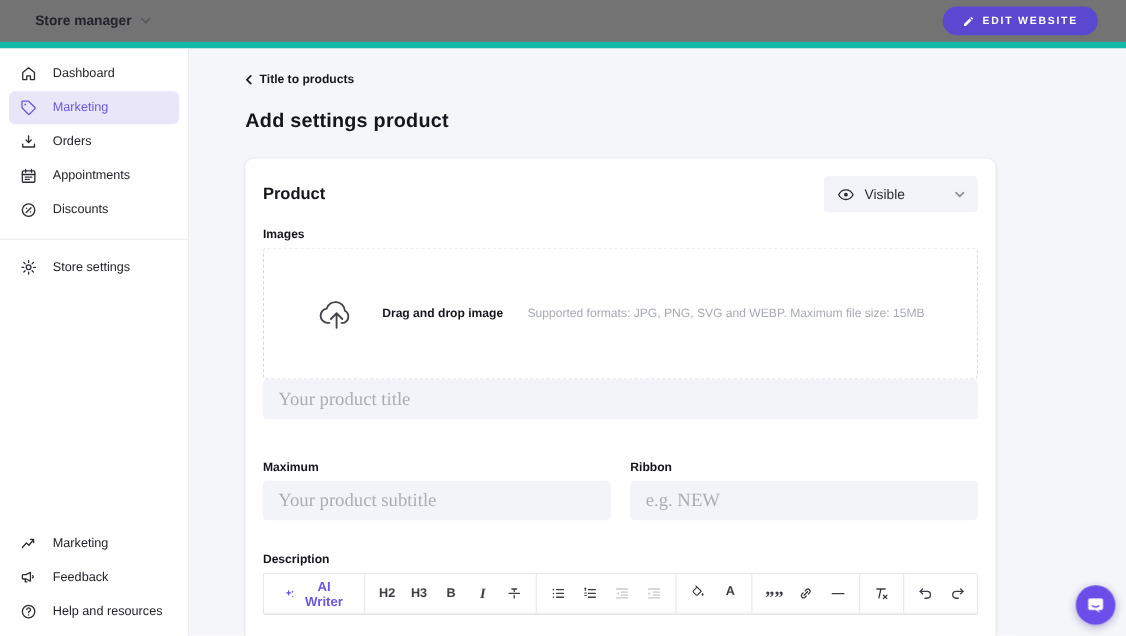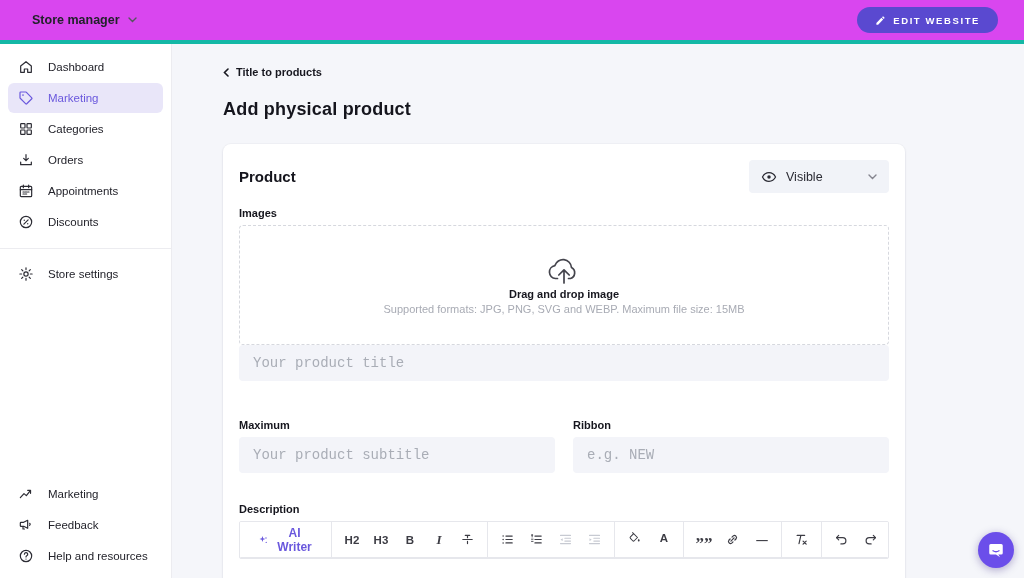--- a/index.html
+++ b/index.html
@@ -1,20 +1,20 @@
 <!DOCTYPE html>
 <html><head>
 <meta charset="utf-8">
 <style>
   * { box-sizing: border-box; margin: 0; padding: 0; }
   html,body { width:1024px; height:578px; overflow:hidden; }
   body { font-family:"Liberation Sans", sans-serif; background:#fff; color:#1b1b24; }
 
   
-  .topbar { height:44px; background:#d946ef; border-bottom:4px solid #14b8a6;
+  .topbar { height:44px; background:#737373; border-bottom:6px solid #14b8a6;
     display:flex; align-items:center; justify-content:space-between; padding:0 26px 0 32px; }
   .store-switch { display:flex; align-items:center; gap:8px; font-size:12.5px; font-weight:600; color:#22222a; cursor:pointer; }
   .btn-edit { background:#5a49d0; color:#fff; border:none; border-radius:16px; height:26px;
     padding:0 18px; font-size:9.5px; font-weight:700; letter-spacing:1.6px;
     display:flex; align-items:center; gap:7px; cursor:pointer; font-family:inherit; }
 
   .shell { display:flex; height:534px; }
 
   
   .sidebar { width:172px; background:#fff; border-right:1px solid #ececf0;
@@ -38,27 +38,27 @@
   .card-head { display:flex; align-items:center; justify-content:space-between; }
   .card-title { font-size:15px; font-weight:700; color:#15151d; }
   .visible-select { width:140px; height:33px; background:#f1f3f8; border-radius:4px;
     display:flex; align-items:center; gap:9px; padding:0 12px; font-size:12.5px; color:#2a2a33; cursor:pointer; }
   .visible-select .grow { flex:1; }
 
   .field-label { font-size:11px; font-weight:700; color:#15151d; margin-bottom:6px; }
   .mt14 { margin-top:14px; } .mt30 { margin-top:30px; } .mt38 { margin-top:38px; }
 
   .dropzone { height:120px; border:1px dashed #d6d8de; border-radius:4px; background:#fff;
-    display:flex; flex-direction:column; align-items:center; justify-content:center; gap:3px; cursor:pointer; }
+    display:flex; flex-direction:row; align-items:center; justify-content:center; gap:22px; cursor:pointer; }
   .dropzone svg { color:#4a4a52; }
   .drop-title { font-size:11px; font-weight:700; color:#17171f; }
   .drop-hint { font-size:11px; color:#a8abb4;text-align:center; }
 
   .text-input { width:100%; height:36px; background:#f3f4f9; border:none; border-radius:4px;
-    padding:0 14px; font-size:14px; color:#4d7c0f; font-family:Liberation Mono, monospace; }
+    padding:0 14px; font-size:17px; color:#4d7c0f; font-family:Liberation Serif, serif; }
   .text-input::placeholder { color:#a9adb6; }
   .two-col { display:flex; gap:18px; }
   .two-col > div { flex:1; }
 
   
   .editor-box { border:1px solid #e6e7ec; border-radius:2px; overflow:hidden; }
   .toolbar { display:flex; align-items:stretch; background:#fff; height:36px; border-bottom:1px solid #e6e7ec; }
   .tb-group { display:flex; align-items:center; padding:0 5px; border-right:1px solid #e6e7ec; }
   .tb-group:last-child { border-right:none; flex:1; }
   .tb-btn { width:29px; height:28px; display:flex; align-items:center; justify-content:center;
@@ -107,29 +107,20 @@
       <span>Dashboard</span>
     </div>
     <div class="side-item active">
       <svg viewBox="0 0 24 24" fill="none" stroke="currentColor" stroke-width="1.8" stroke-linejoin="round">
           <path d="M11.6 3H4a1 1 0 0 0-1 1v7.6a1 1 0 0 0 .3.7l8.4 8.4a1 1 0 0 0 1.4 0l7.6-7.6a1 1 0 0 0 0-1.4L12.3 3.3a1 1 0 0 0-.7-.3z"></path>
           <circle cx="7.5" cy="7.5" r="1.3" fill="currentColor" stroke="none"></circle>
         </svg>
       <span>Marketing</span>
     </div>
     <div class="side-item">
-      <svg viewBox="0 0 24 24" fill="none" stroke="currentColor" stroke-width="1.8">
-          <rect x="4" y="4" width="6.5" height="6.5" rx="1"></rect>
-          <rect x="13.5" y="4" width="6.5" height="6.5" rx="1"></rect>
-          <rect x="4" y="13.5" width="6.5" height="6.5" rx="1"></rect>
-          <rect x="13.5" y="13.5" width="6.5" height="6.5" rx="1"></rect>
-        </svg>
-      <span>Categories</span>
-    </div>
-    <div class="side-item">
       <svg viewBox="0 0 24 24" fill="none" stroke="currentColor" stroke-width="1.8" stroke-linecap="round" stroke-linejoin="round">
           <path d="M12 4v9M8.5 9.5 12 13l3.5-3.5"></path>
           <path d="M4 15v4h16v-4"></path>
         </svg>
       <span>Orders</span>
     </div>
     <div class="side-item">
       <svg viewBox="0 0 24 24" fill="none" stroke="currentColor" stroke-width="1.8" stroke-linecap="round">
           <rect x="3.5" y="5" width="17" height="15.5" rx="1.5"></rect>
           <path d="M8 3v4M16 3v4M3.5 10h17"></path>
@@ -180,21 +171,21 @@
     </div>
   </nav>
 
   <main class="main">
     <div class="back-link">
       <svg width="6" height="9" viewBox="0 0 6 9">
           <path d="M5 1 1.5 4.5 5 8" fill="none" stroke="#17171f" stroke-width="1.6" stroke-linecap="round"></path>
         </svg>
       <span>Title to products</span>
     </div>
-    <h1 class="page-title">Add physical product</h1>
+    <h1 class="page-title">Add settings product</h1>
 
     <section class="card">
       <div class="card-head">
         <div class="card-title">Product</div>
         <div class="visible-select">
           <svg width="16" height="16" viewBox="0 0 24 24" fill="none" stroke="#2a2a33" stroke-width="1.8">
               <path d="M12 5.5c-4.8 0-8.6 4.1-9.8 6.5 1.2 2.4 5 6.5 9.8 6.5s8.6-4.1 9.8-6.5c-1.2-2.4-5-6.5-9.8-6.5z"></path>
               <circle cx="12" cy="12" r="2.6" fill="#2a2a33" stroke="none"></circle>
             </svg>
           <span>Visible</span>

